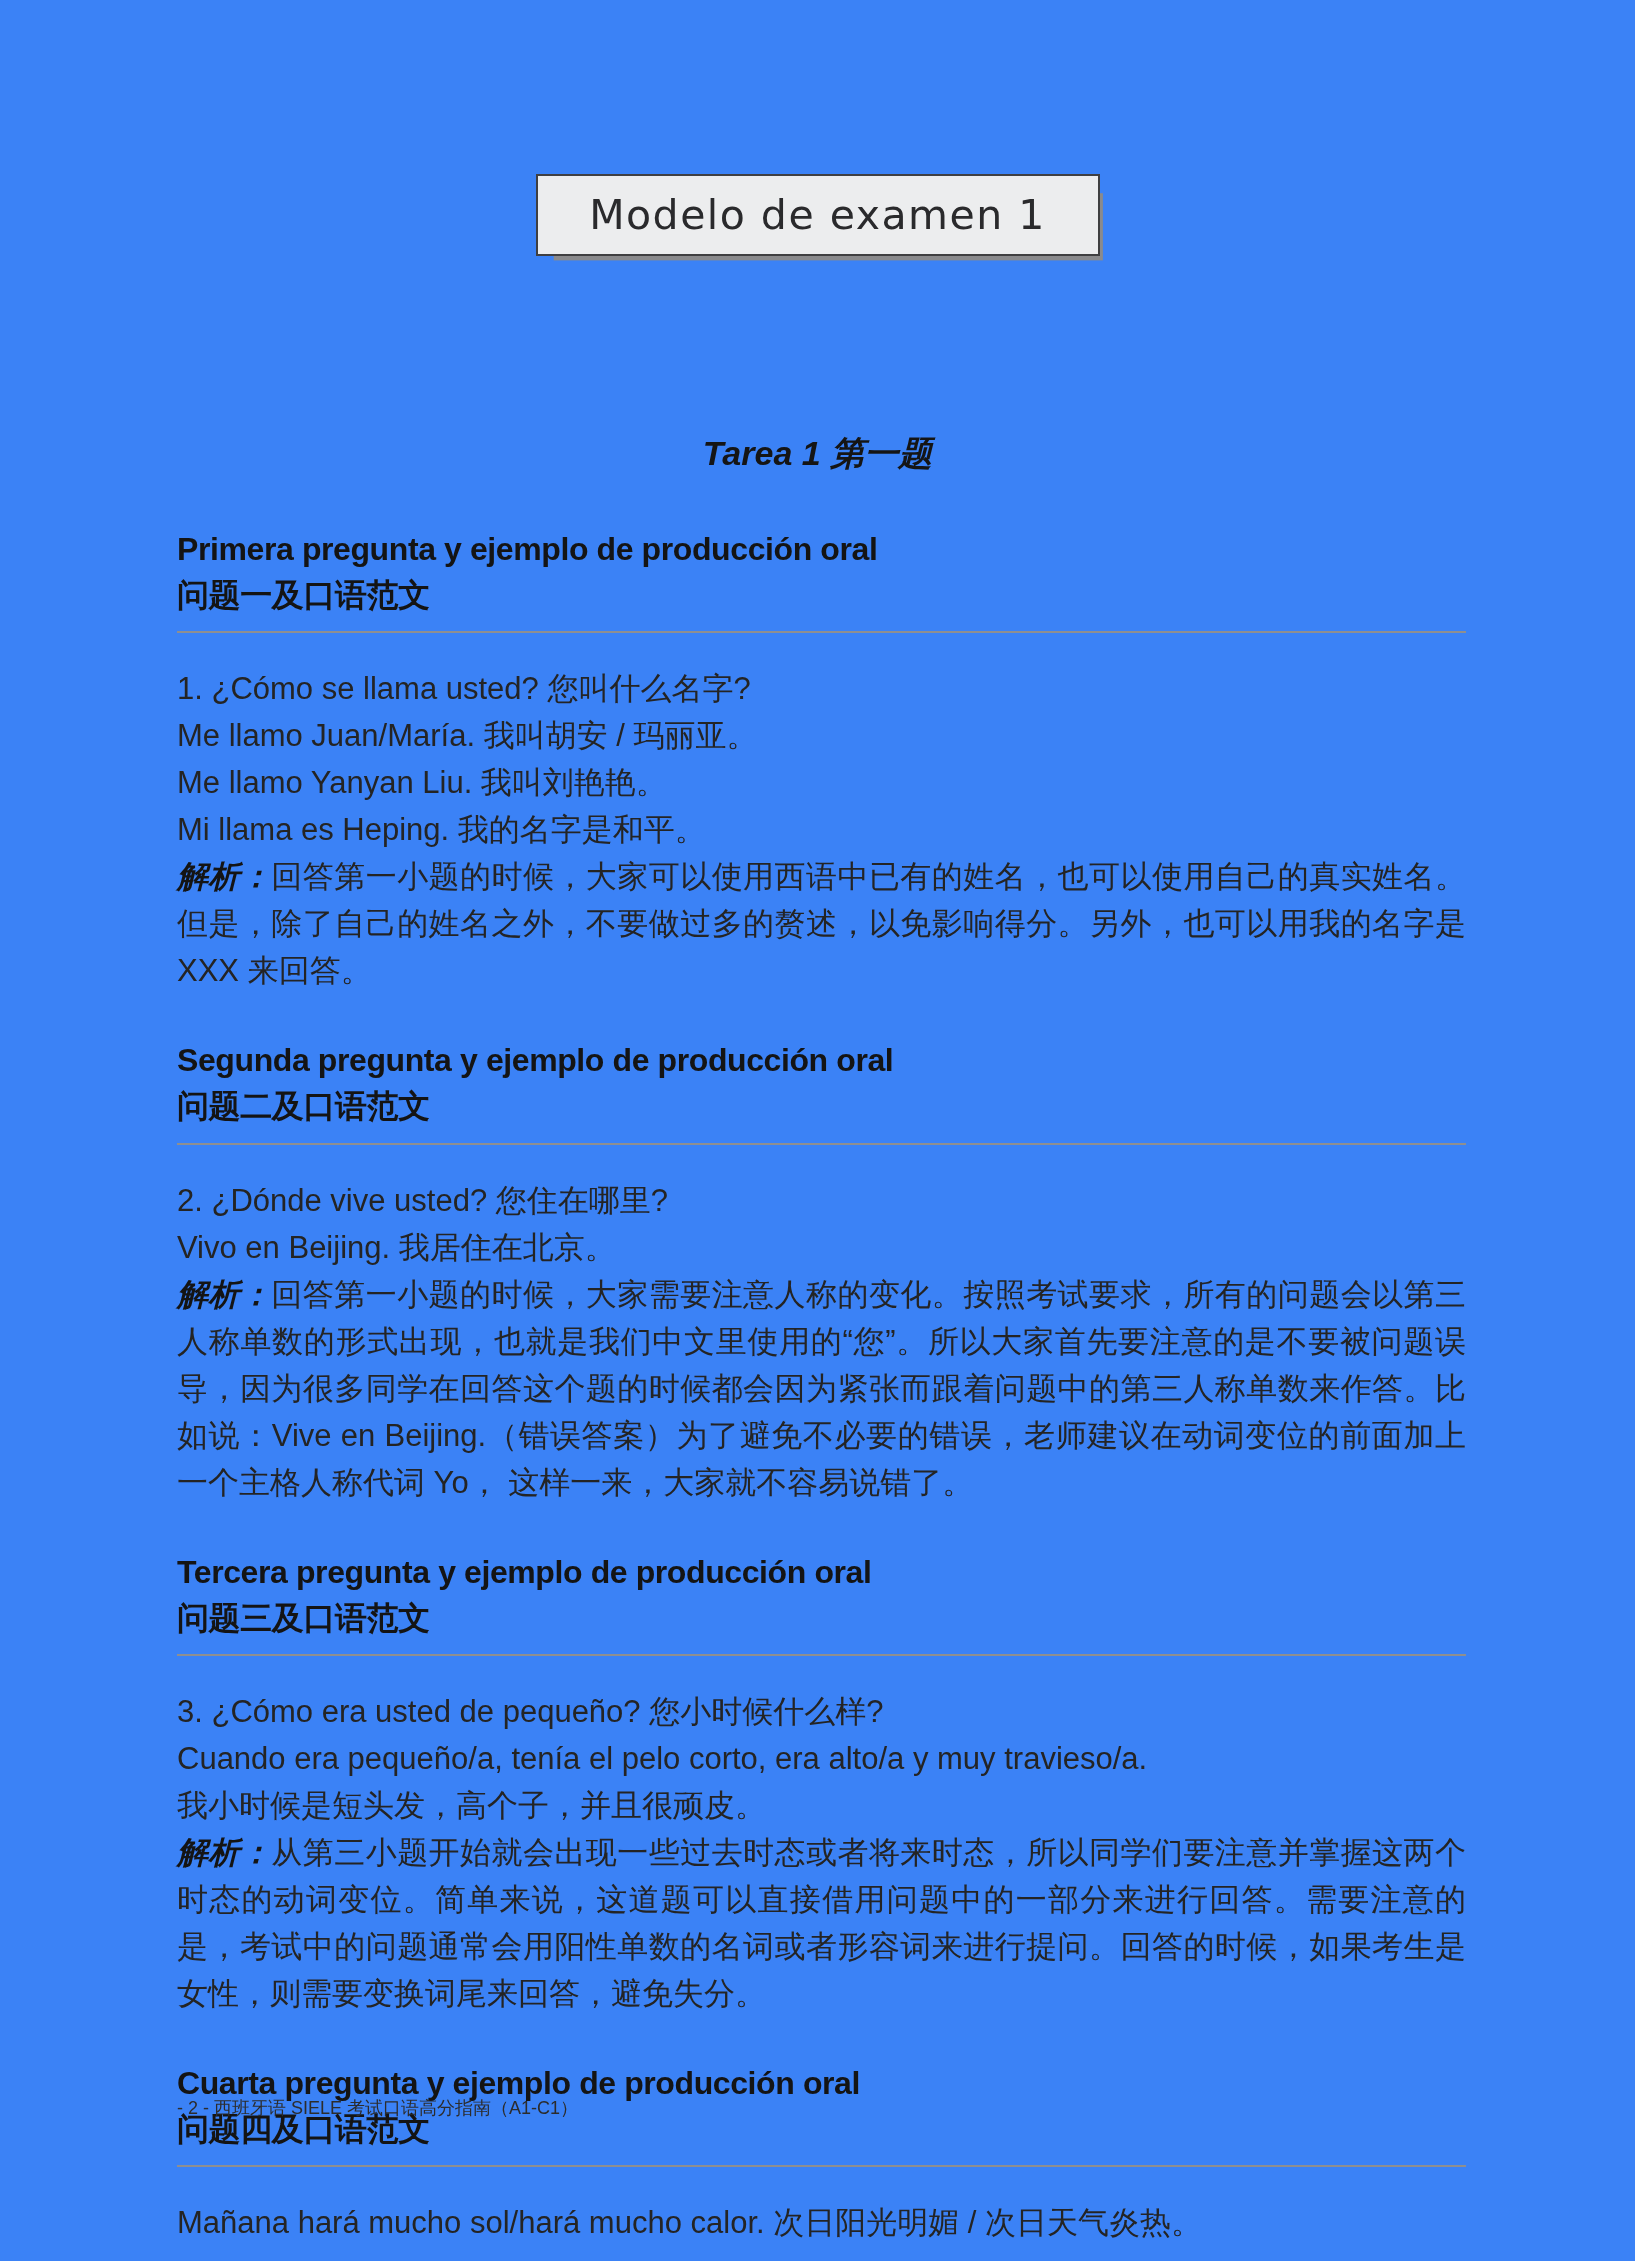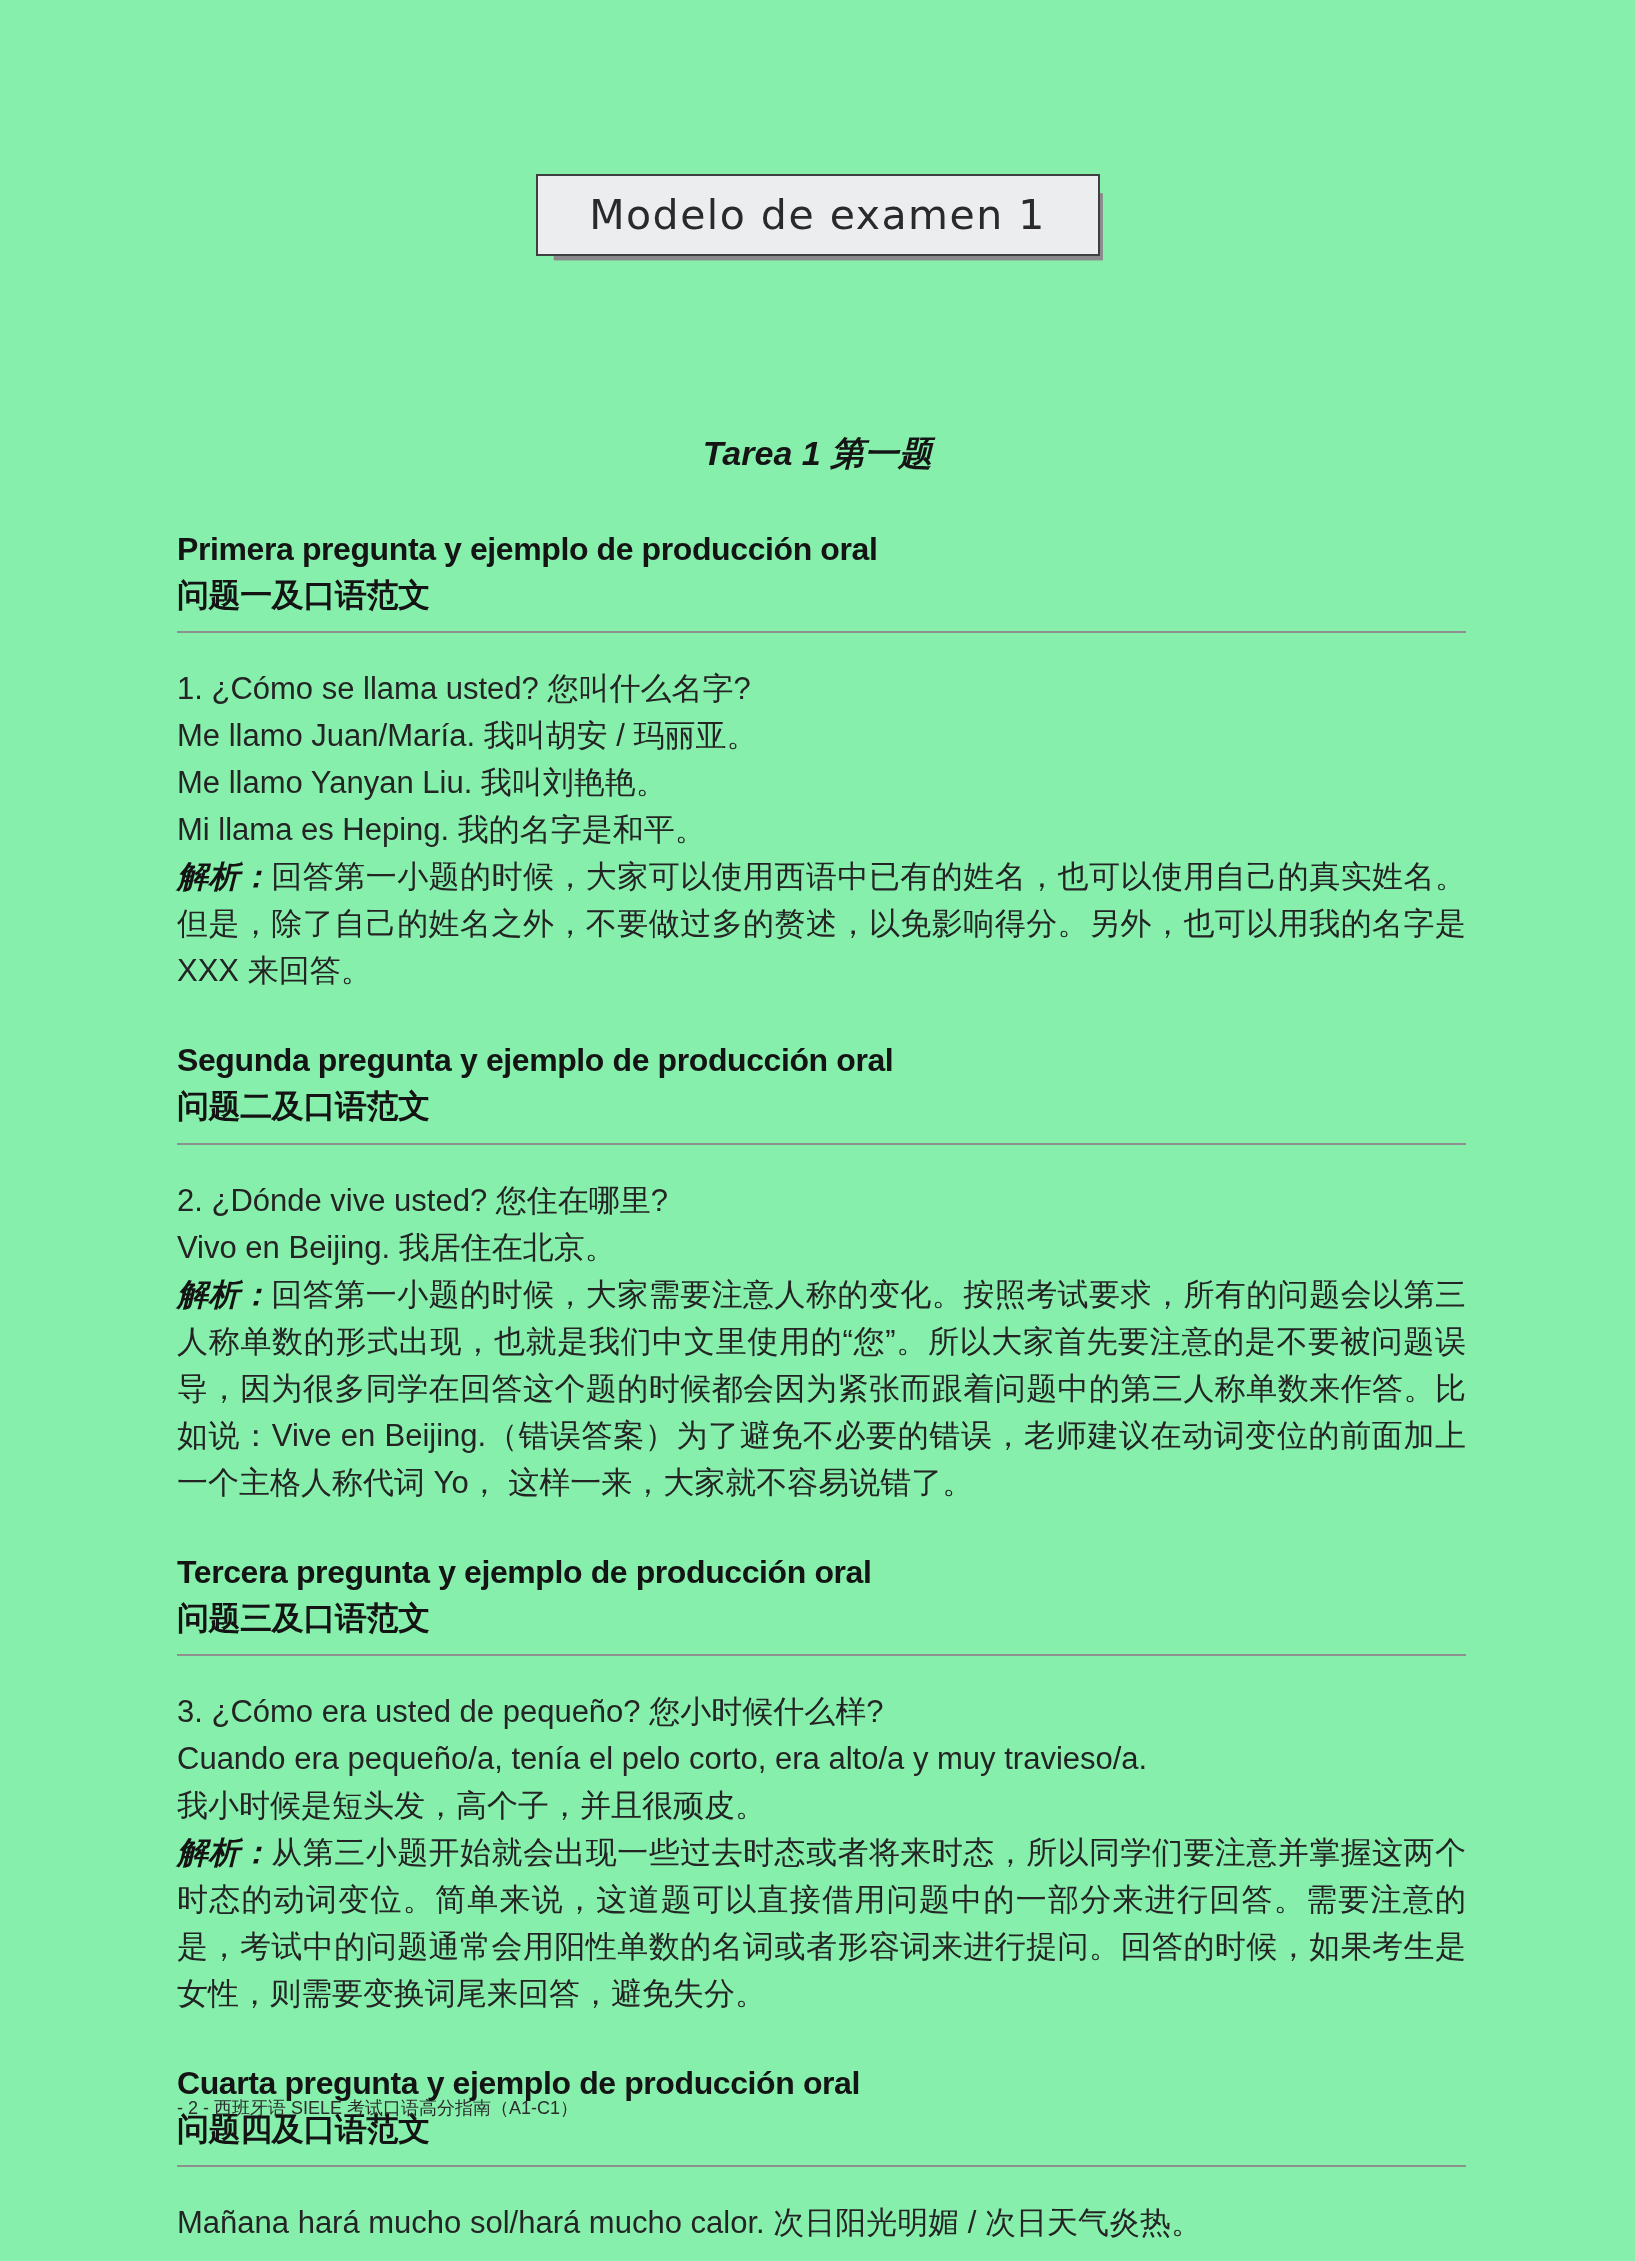--- a/index.html
+++ b/index.html
@@ -4,21 +4,21 @@
 <style>
   html, body {
     margin: 0;
     padding: 0;
     background: #ffffff;
   }
   .page {
     position: relative;
     width: 1635px;
     height: 2261px;
-    background: #86efac;
+    background: #3b82f6;
     color: #1f1f1f;
     font-family: "Liberation Sans", "DejaVu Sans", sans-serif;
     overflow: hidden;
   }
   .title-box {
     width: 560px;
     height: 78px;
     margin: 174px auto 0 auto;
     background: #ecedee;
     border: 2.2px solid #3f3f41;

